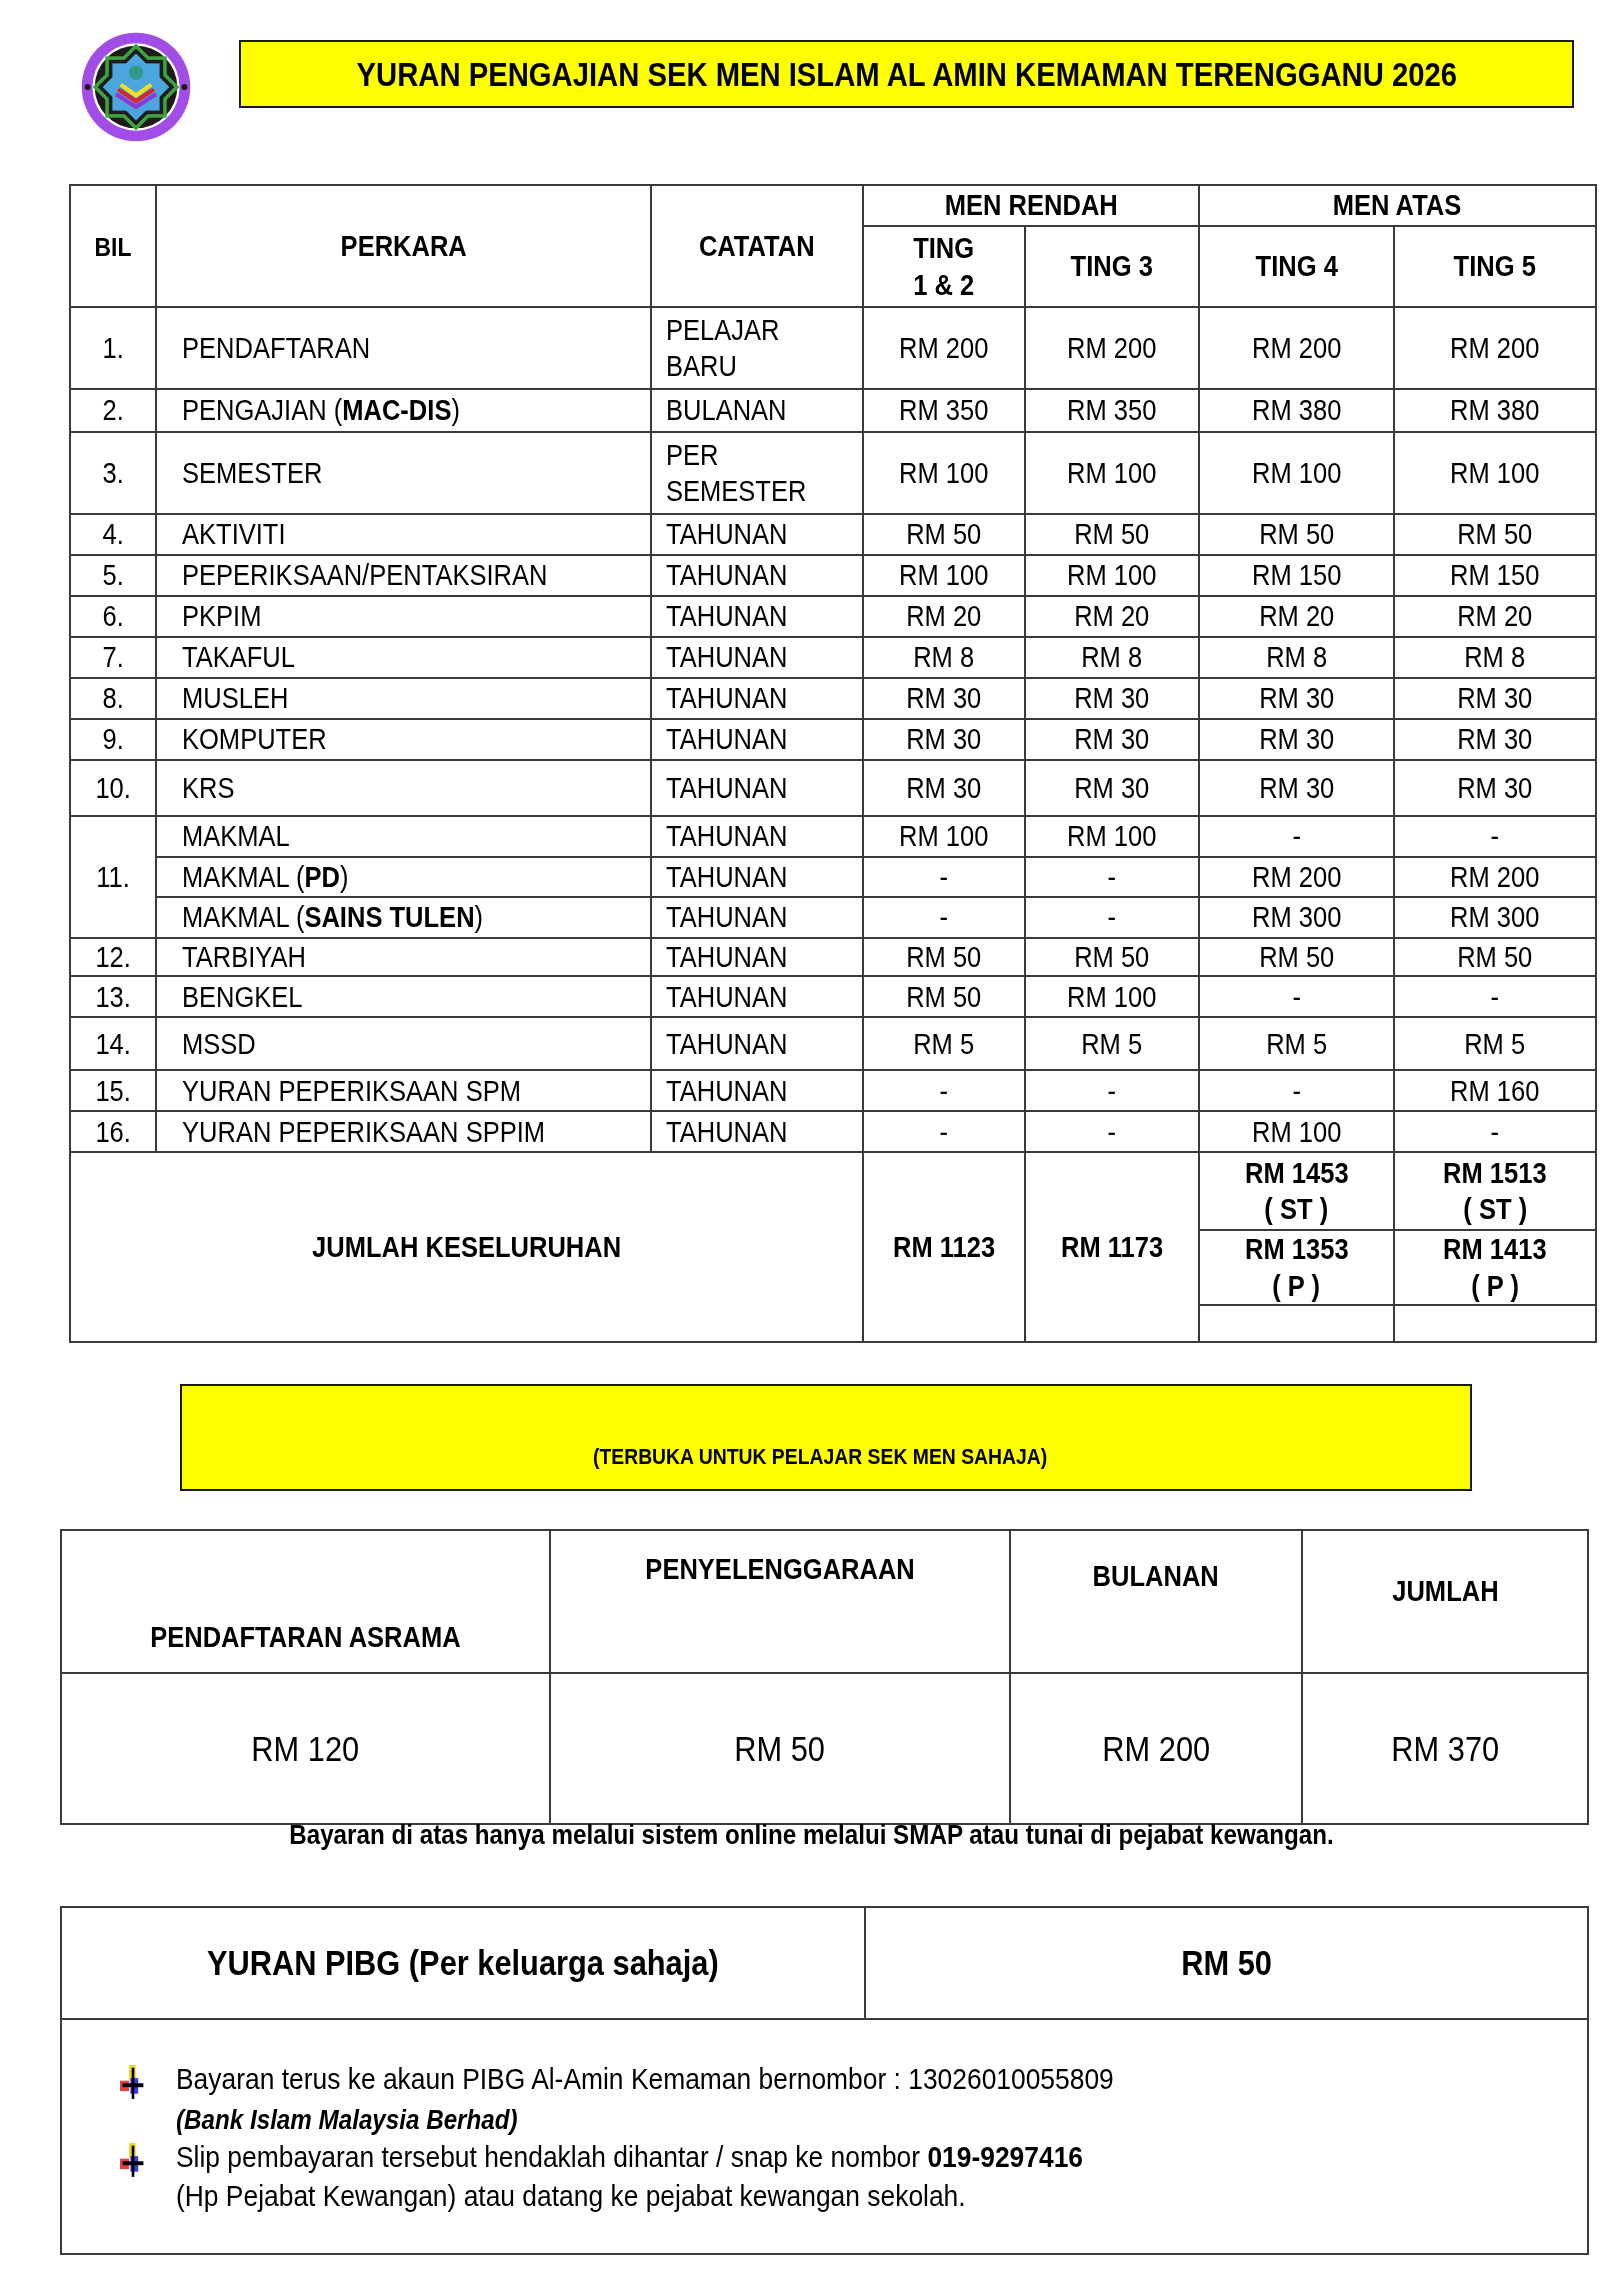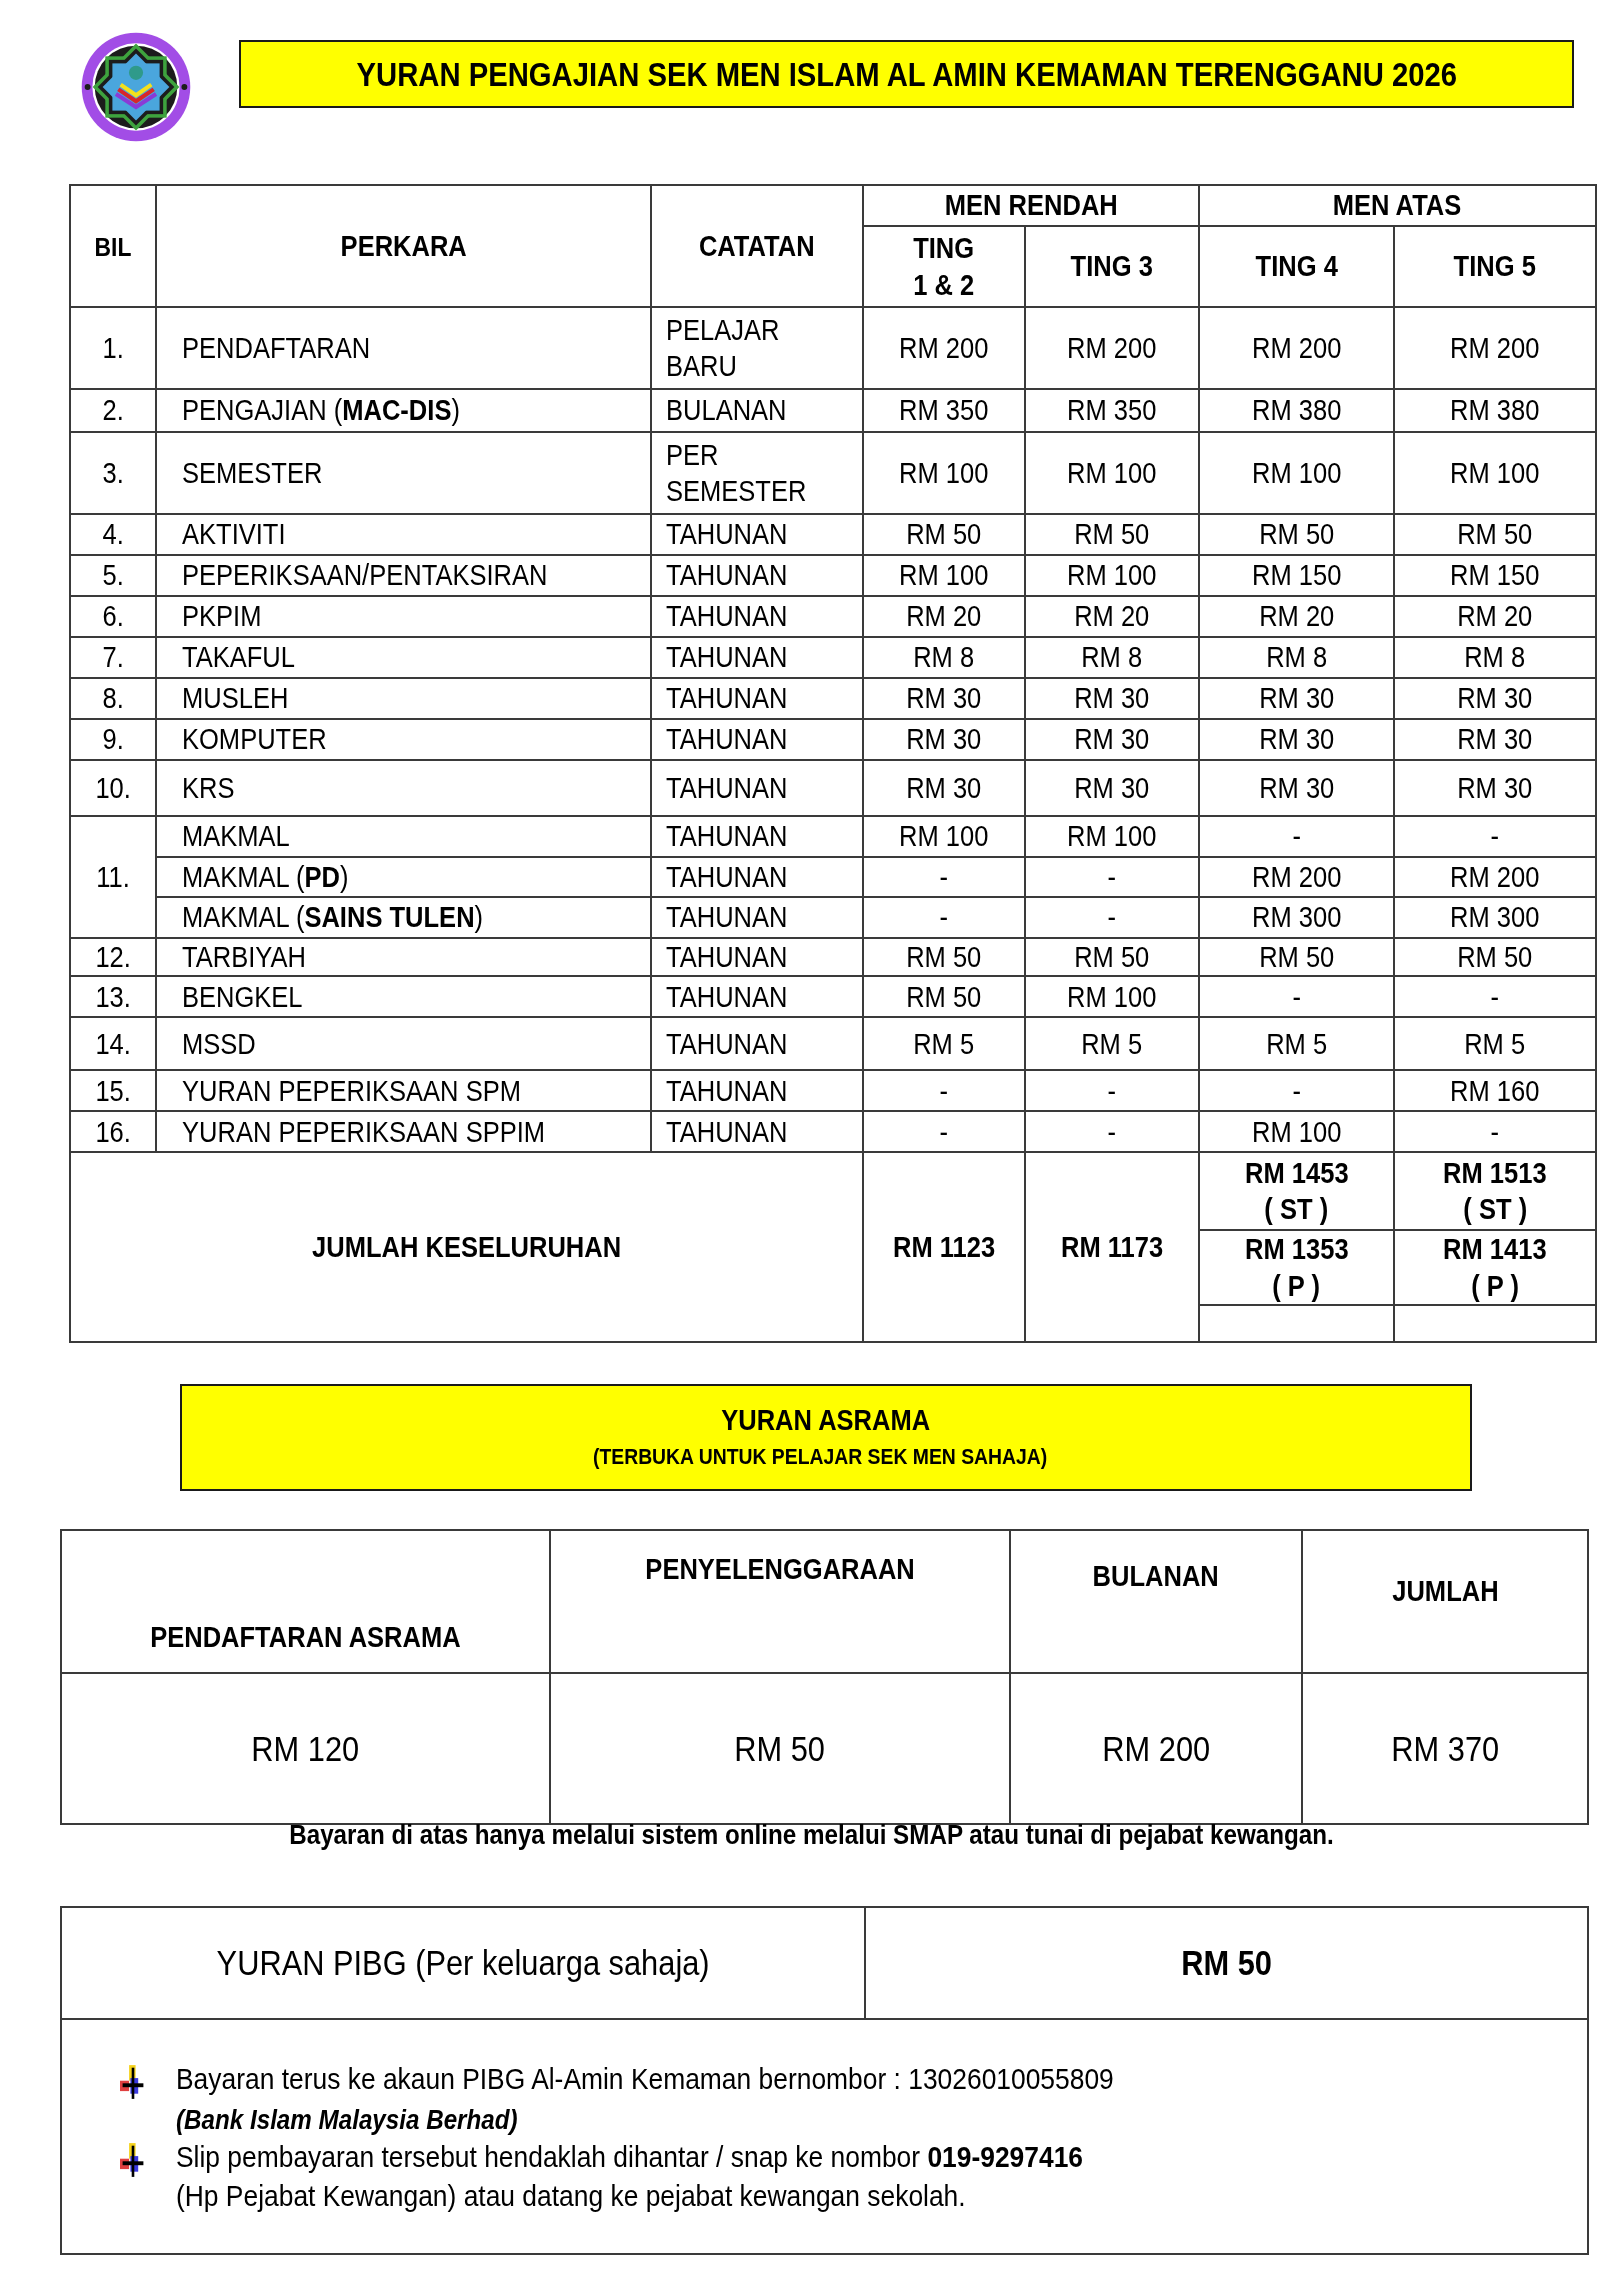--- a/index.html
+++ b/index.html
@@ -36,21 +36,21 @@
   .asrama-table .hdr td { height:96px; font-weight:bold; font-size:29px; }
   .asrama-table .val td { height:147px; font-size:35px; vertical-align:middle; }
 
   .notice { position:absolute; left:0; width:1623px; top:1819px; text-align:center;
     font-family:"Liberation Sans", sans-serif; font-weight:bold; font-size:27.5px; }
 
   .pibg-box { position:absolute; left:60px; top:1906px; width:1529px; height:349px;
     border:2px solid #3a3a3a; box-sizing:border-box; }
   .pibg-header { position:absolute; left:0; top:0; right:0; height:110px; border-bottom:2.6px solid #3a3a3a; }
   .pibg-label { position:absolute; left:0; width:804px; top:0; height:110px; display:flex; align-items:center;
-    justify-content:center; font-family:"Liberation Sans", sans-serif; font-weight:normal; font-size:35px;
+    justify-content:center; font-family:"Liberation Sans", sans-serif; font-weight:bold; font-size:35px;
     border-right:2px solid #3a3a3a; box-sizing:border-box; }
   .pibg-amount { position:absolute; left:804px; right:0; top:0; height:110px; display:flex; align-items:center;
     justify-content:center; font-family:"Liberation Sans", sans-serif; font-weight:bold; font-size:35px; }
   .bullet-line { position:absolute; left:114px; font-family:"Liberation Sans", sans-serif; font-size:30px; white-space:nowrap; }
   .bullet-icon { position:absolute; left:-56px; top:2.6px; width:26px; height:34px; }
   .italic-b { font-style:italic; font-weight:bold; font-size:27.5px; }
 </style>
 </head>
 <body>
 
@@ -281,21 +281,20 @@
     <td class="sub-tot"><span class="condc">RM 1413</span><br><span class="condc">( P )</span></td>
   </tr>
   <tr style="height:37px">
     <td></td>
     <td></td>
   </tr>
 </tbody>
   </table>
 
 <div class="asrama-box">
-  <div class="asrama-title"><span class="condc">YURAN ASRAMA</span></div>
   <div class="asrama-sub"><span class="condc">(TERBUKA UNTUK PELAJAR SEK MEN SAHAJA)</span></div>
 </div>
 
 <table class="asrama-table">
   <colgroup>
     <col style="width:489px">
       <col style="width:460px">
       <col style="width:292px">
       <col style="width:286px">
   </colgroup>

